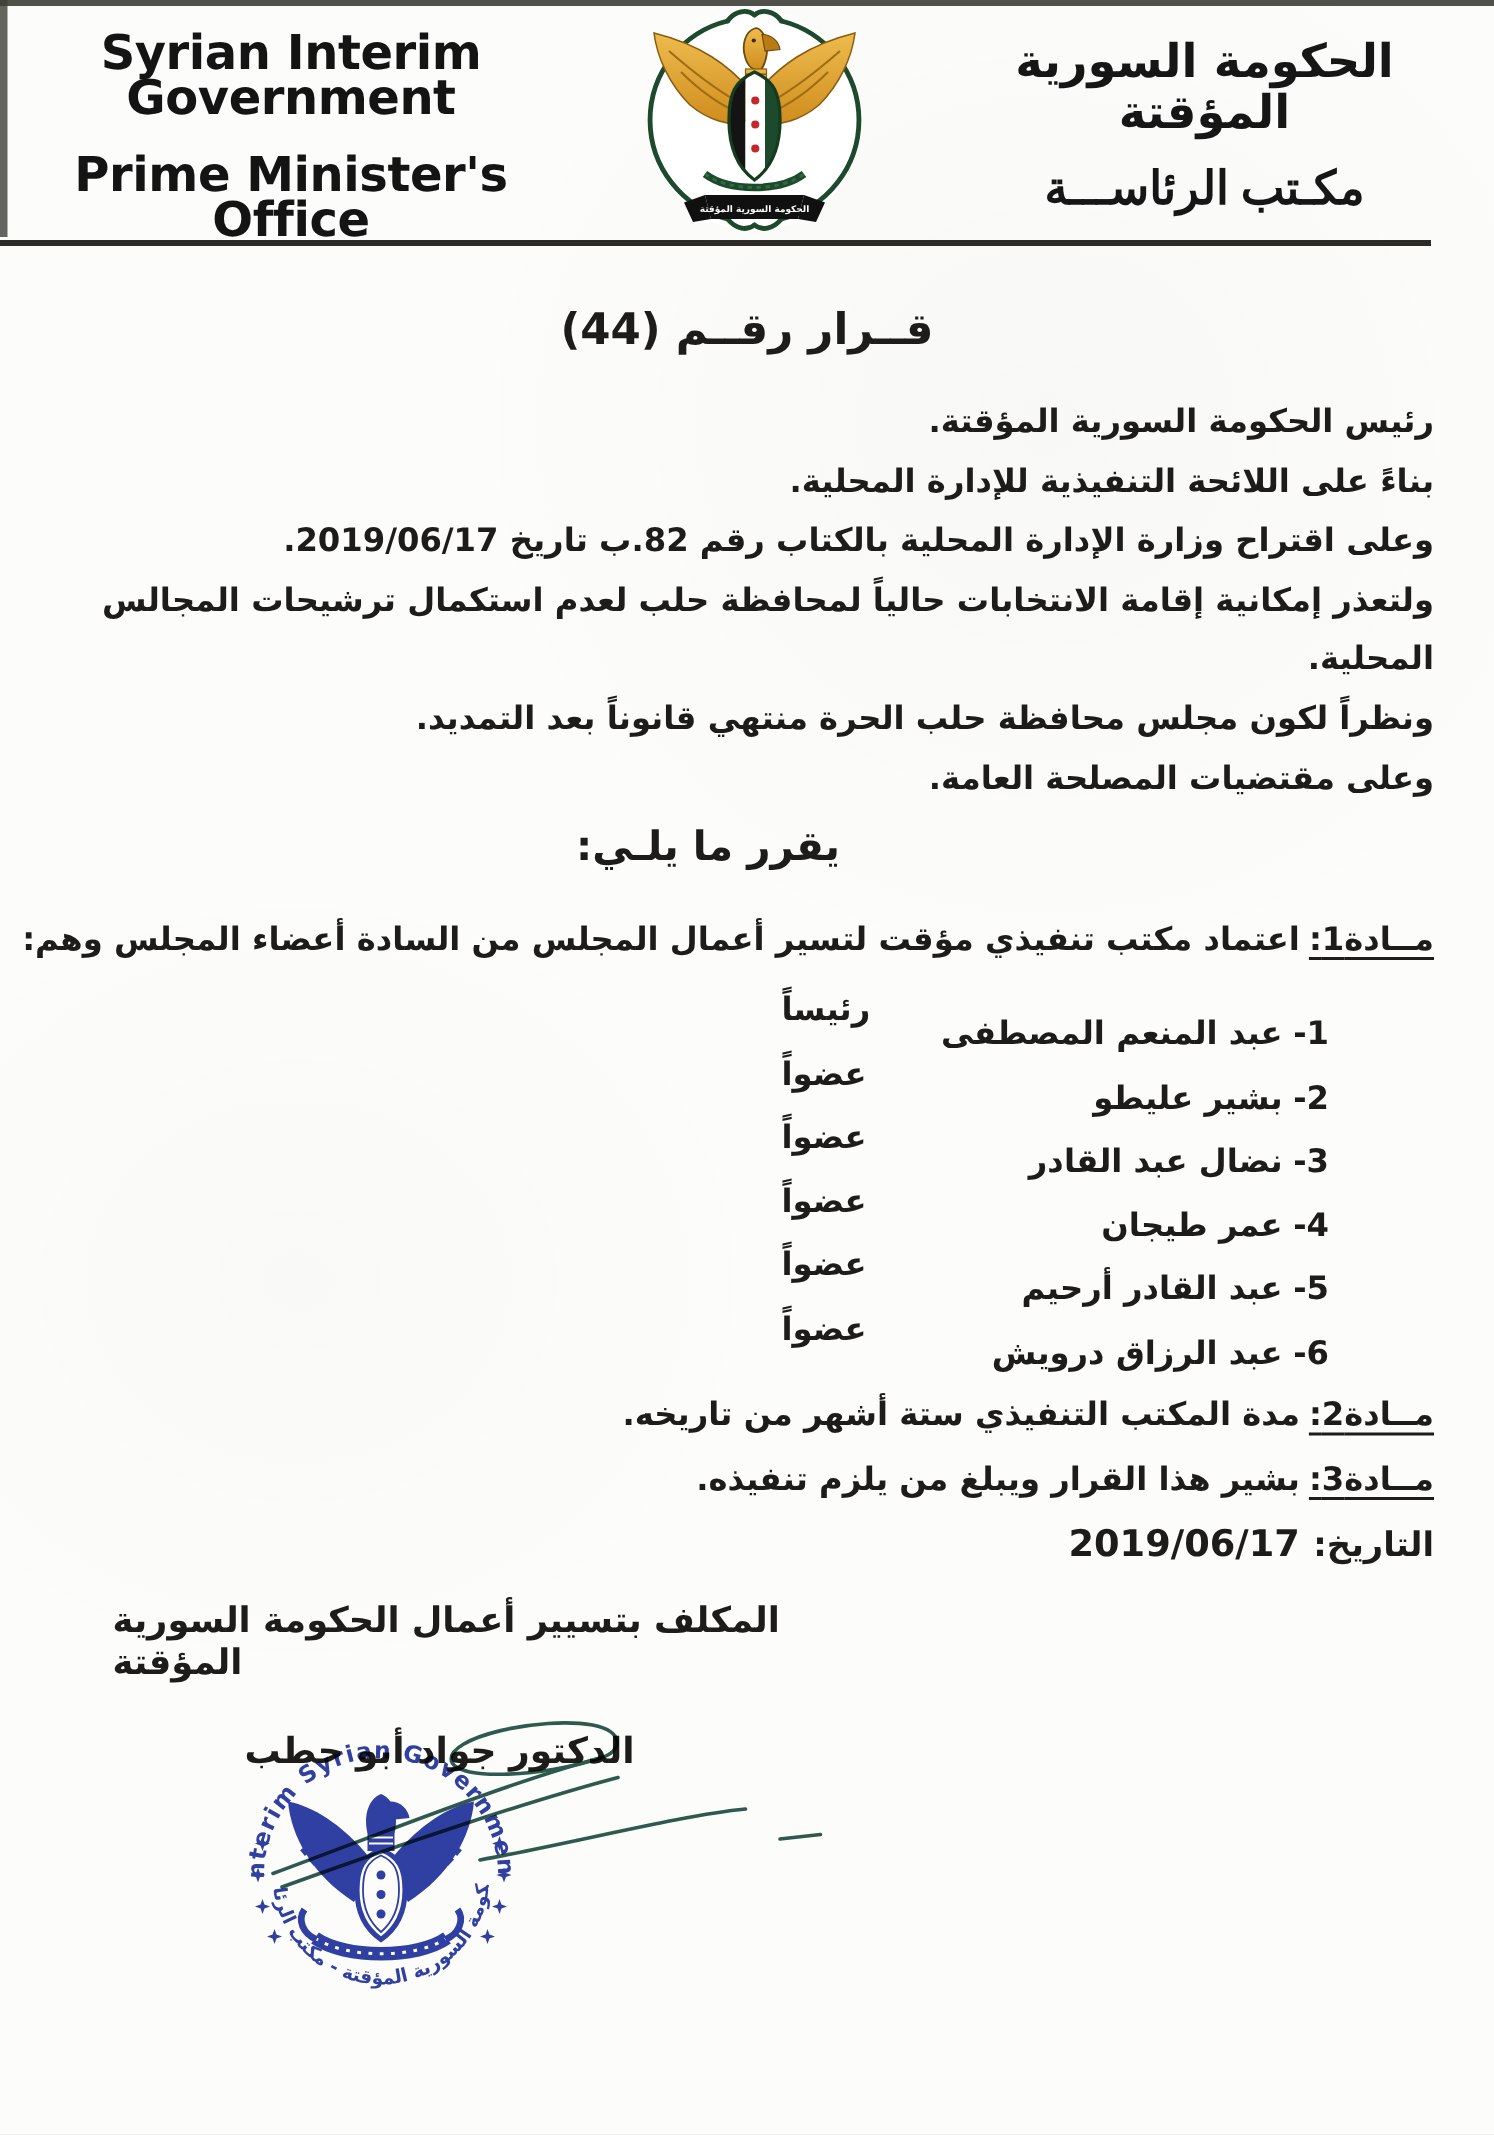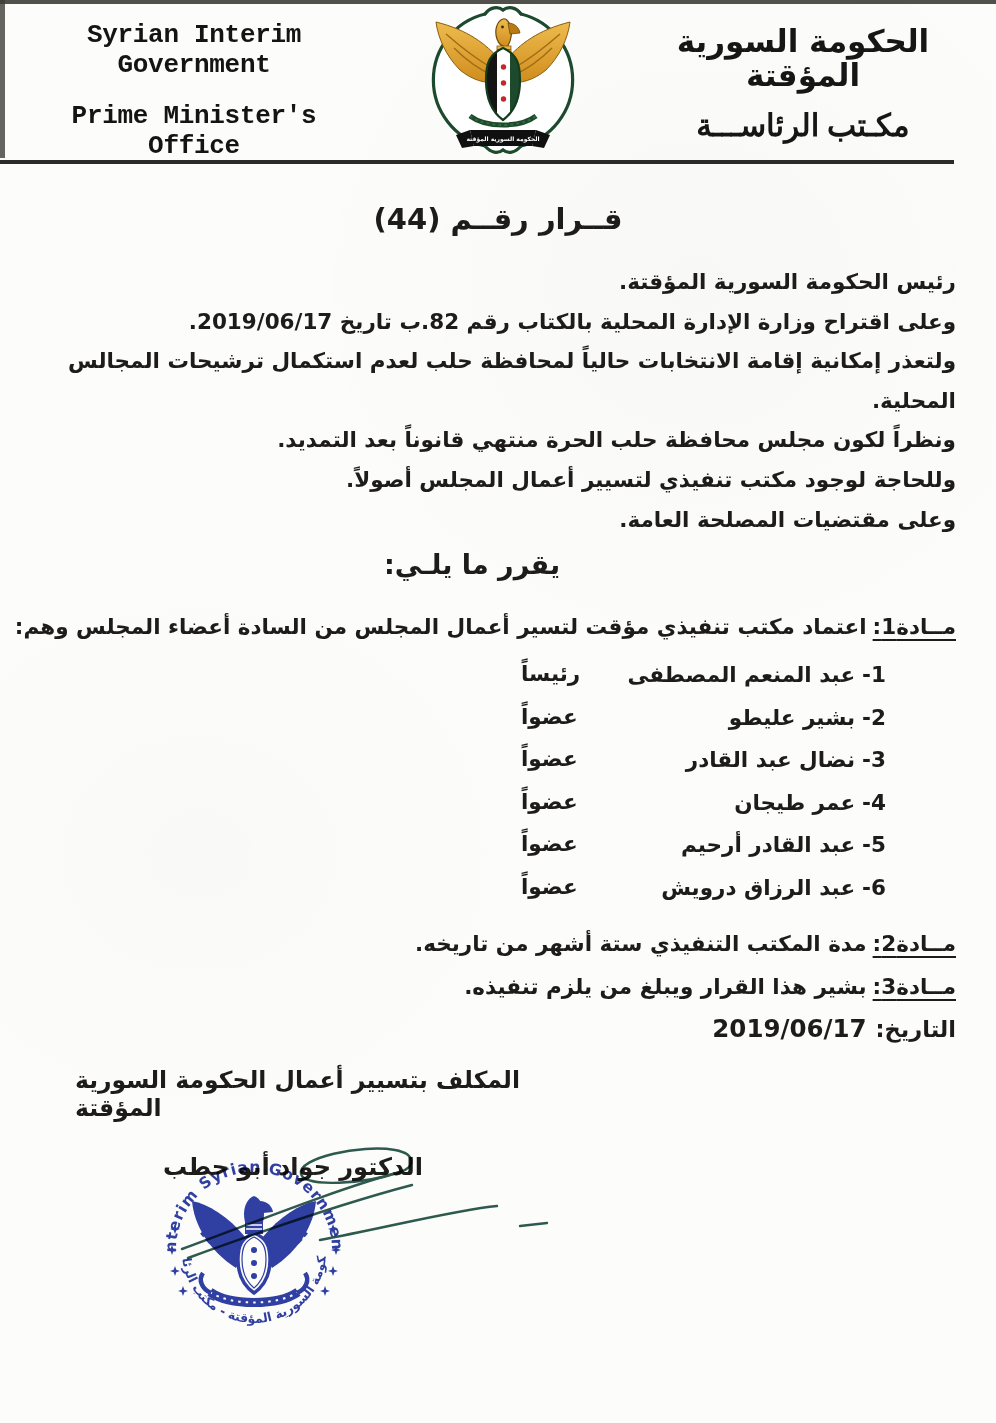--- a/index.html
+++ b/index.html
@@ -24,21 +24,21 @@
       var(--paper);
     font-family:"DejaVu Sans","Liberation Sans",sans-serif;
     color:var(--ink);
   }
   .abs{position:absolute;}
   
   .edge-top{top:0;left:0;width:996px;height:4px;background:#3e3e39;opacity:.9;}
   .edge-left{top:0;left:0;width:5px;height:158px;background:#3e3e39;opacity:.8;}
   
   .hdr-en{left:26px;top:20px;width:336px;text-align:center;font-weight:bold;
-          font-size:26px;letter-spacing:-0.3px;line-height:30px;color:#141414;font-family:Liberation Mono, monospace;}
+          font-size:32px;letter-spacing:-0.3px;line-height:30px;color:#141414;}
   .hdr-en .l2{margin-top:21px;}
   .hdr-ar{right:28px;top:24px;width:330px;text-align:center;direction:rtl;
           font-weight:bold;font-size:31px;line-height:34px;color:#161616;}
   .hdr-ar .l2{margin-top:17px;font-family:Liberation Serif, serif;}
   .emblem{left:428px;top:4px;width:150px;height:152px;}
   .rule{top:160px;left:0;width:954px;height:4px;background:var(--rule);}
   
   .title{top:202px;left:0;width:996px;text-align:center;direction:rtl;
          font-weight:bold;font-size:29px;}
   .preamble{top:262px;right:40px;left:40px;direction:rtl;text-align:right;
@@ -46,21 +46,21 @@
   .decision-heading{top:549px;left:0;width:996px;text-align:center;direction:rtl;
             transform:translateX(-26px);font-weight:bold;font-size:27px;}
   .art{right:40px;direction:rtl;text-align:left;font-weight:700;font-size:21.5px;}
   .art-label{font-weight:800;text-decoration:underline;
              text-decoration-thickness:2px;text-underline-offset:5px;margin-left:6px;}
   .article1{top:614px;}
   .article2{top:931px;}
   .article3{top:974px;}
   .members{top:657px;left:0;right:0;}
   .member-row{position:relative;height:42.6px;font-weight:700;font-size:21.5px;}
-  .member-name{position:absolute;right:110px;top:5px;direction:rtl;white-space:nowrap;}
+  .member-name{position:absolute;right:110px;top:20px;direction:rtl;white-space:nowrap;}
   .member-name .m-name{margin-right:7px;}
   .member-role{position:absolute;left:521px;top:4px;direction:rtl;white-space:nowrap;}
   .date-line{top:1014px;right:40px;direction:rtl;font-weight:700;font-size:22.5px;}
   .date-line .date-val{margin-right:9px;font-size:24.5px;letter-spacing:.5px;}
   
   .sig1{top:1066px;left:75px;width:470px;text-align:left;direction:rtl;
         font-weight:bold;font-size:23.5px;}
   .sig2{top:1118px;left:98px;width:390px;text-align:center;direction:rtl;
         font-weight:bold;font-size:24px;margin-top:35px;}
   .stamp{left:150px;top:1146px;width:208px;height:208px;mix-blend-mode:multiply;opacity:.95;}
@@ -139,24 +139,24 @@
     <div class="l1">الحكومة السورية المؤقتة</div>
     <div class="l2">مكـتب الرئاســـة</div>
   </div>
 
   <div class="abs rule"></div>
 
   <div class="abs title">قــرار رقــم (44)</div>
 
   <div class="abs preamble">
       <div class="p-line">رئيس الحكومة السورية المؤقتة.</div>
+      <div class="p-line">بناءً على اللائحة التنفيذية للإدارة المحلية.</div>
       <div class="p-line">وعلى اقتراح وزارة الإدارة المحلية بالكتاب رقم 82.ب تاريخ 2019/06/17.</div>
       <div class="p-line">ولتعذر إمكانية إقامة الانتخابات حالياً لمحافظة حلب لعدم استكمال ترشيحات المجالس المحلية.</div>
       <div class="p-line">ونظراً لكون مجلس محافظة حلب الحرة منتهي قانوناً بعد التمديد.</div>
-      <div class="p-line">وللحاجة لوجود مكتب تنفيذي لتسيير أعمال المجلس أصولاً.</div>
       <div class="p-line">وعلى مقتضيات المصلحة العامة.</div>
     </div>
 
   <div class="abs decision-heading">يقرر ما يلـي:</div>
 
   <div class="abs art article1">
     <span class="art-label">مــادة1:</span><span>اعتماد مكتب تنفيذي مؤقت لتسير أعمال المجلس من السادة أعضاء المجلس وهم:</span>
   </div>
 
   <div class="abs members">

